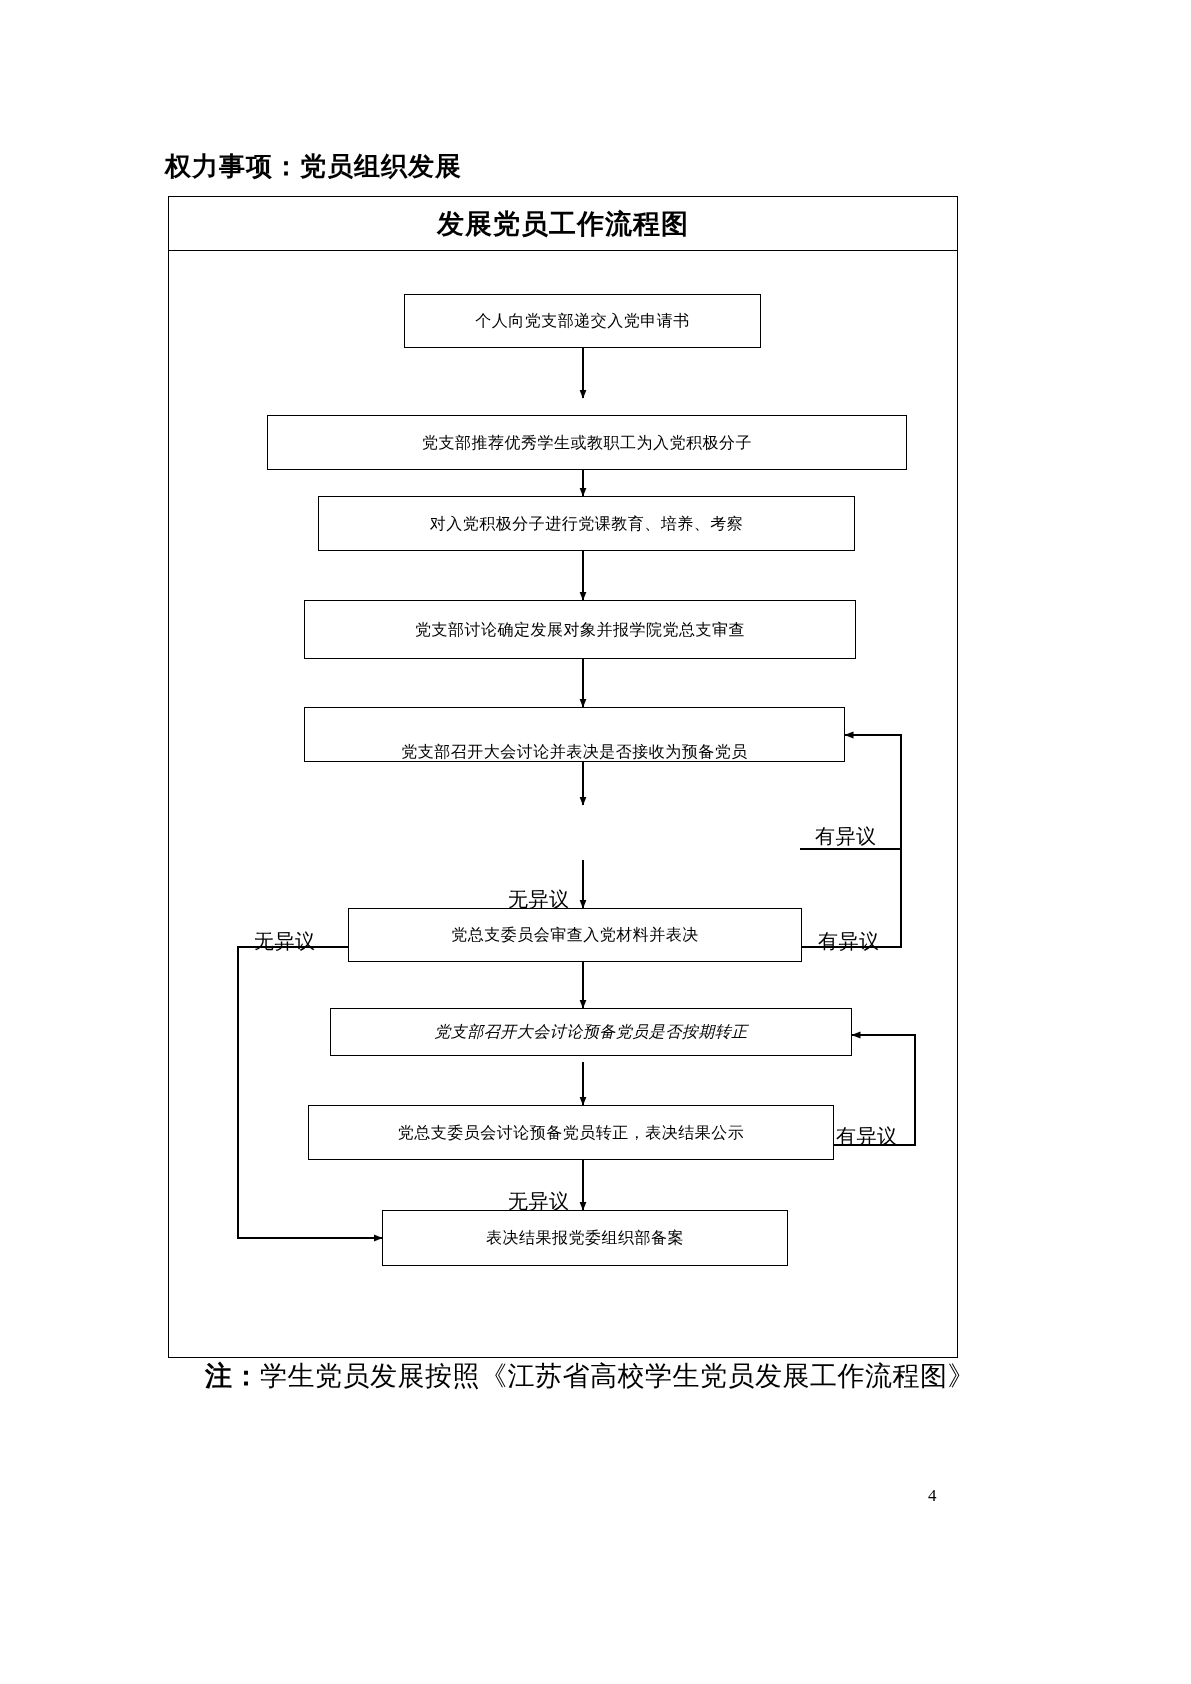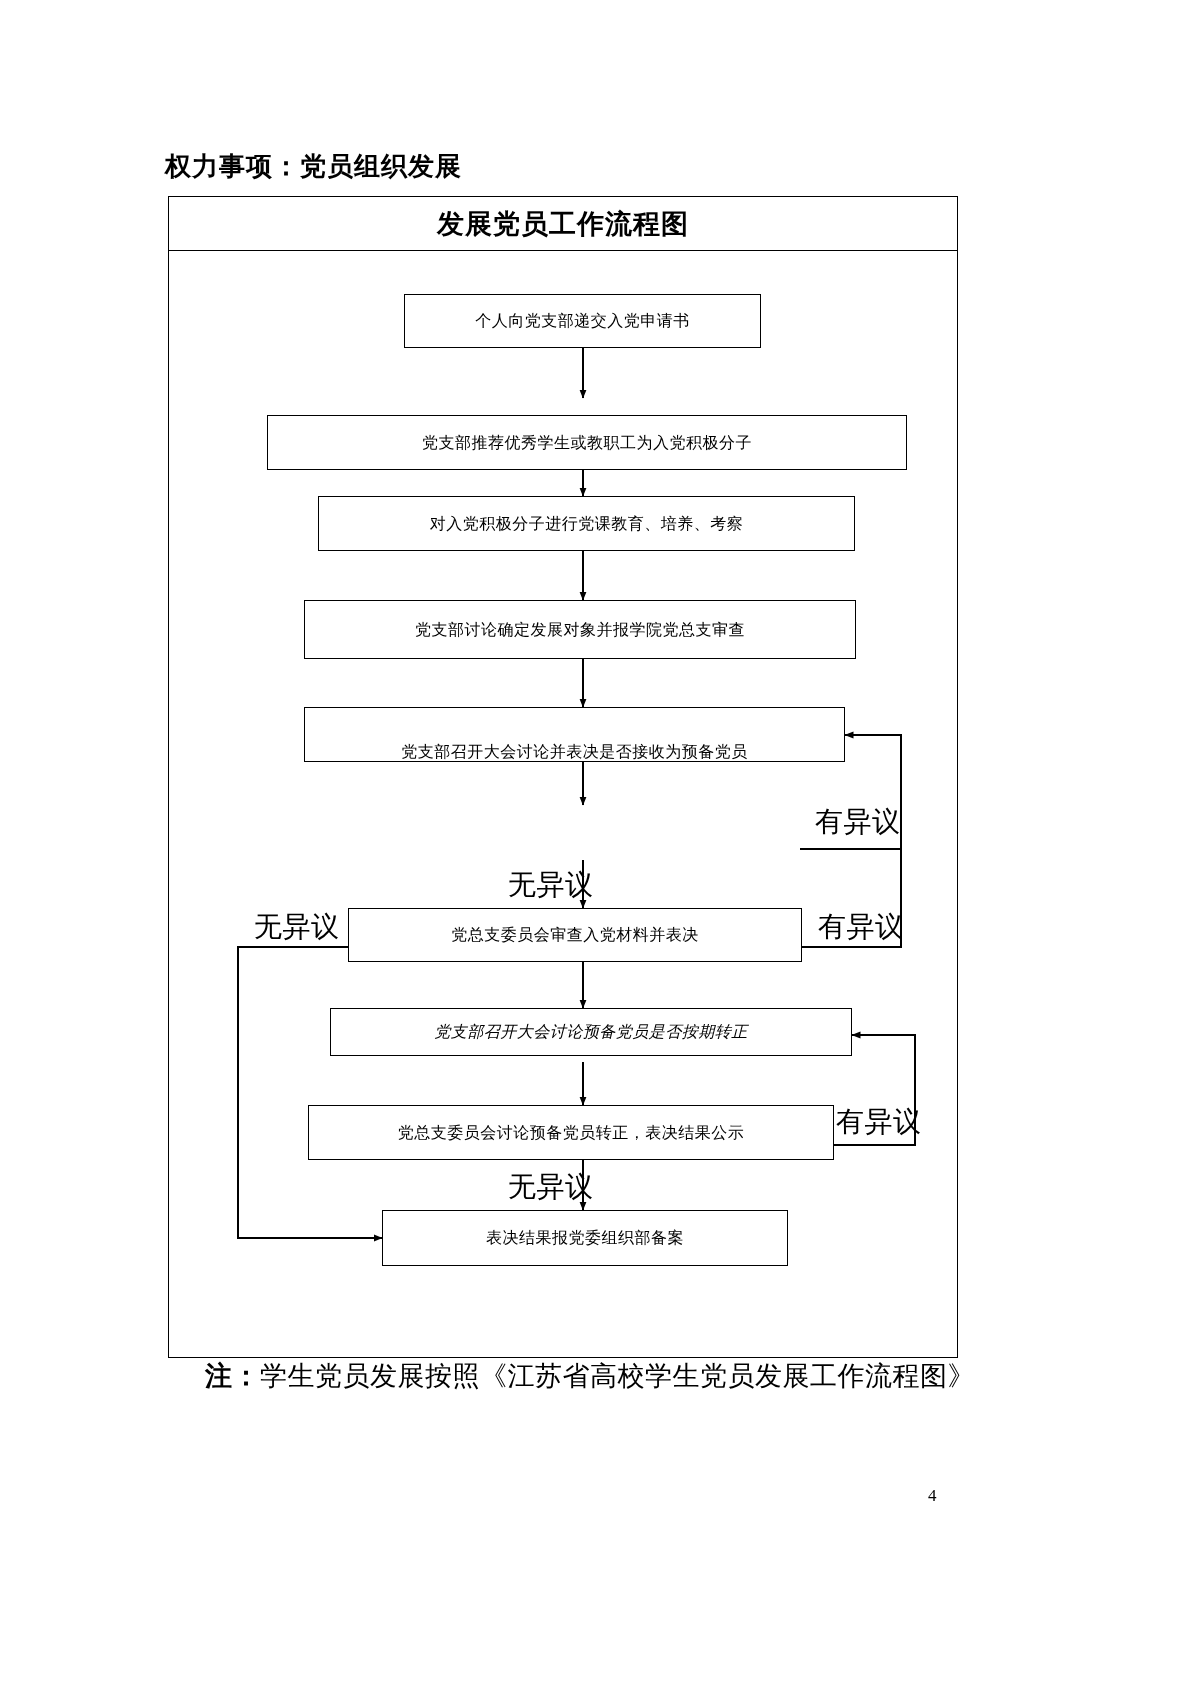--- a/index.html
+++ b/index.html
@@ -71,23 +71,24 @@
     align-items: center;
     justify-content: center;
     font-size: 16px;
     line-height: 1.1;
     white-space: nowrap;
     letter-spacing: 0.5px;
   }
 
   .edge-label {
     position: absolute;
-    font-size: 28px;
+    font-size: 20px;
     white-space: nowrap;
     letter-spacing: 0.5px;
+    margin-top: 20px;
   }
 
   .note {
     position: absolute;
     left: 205px;
     top: 1358px;
     font-size: 27px;
     white-space: nowrap;
     letter-spacing: 0.5px;
   }

